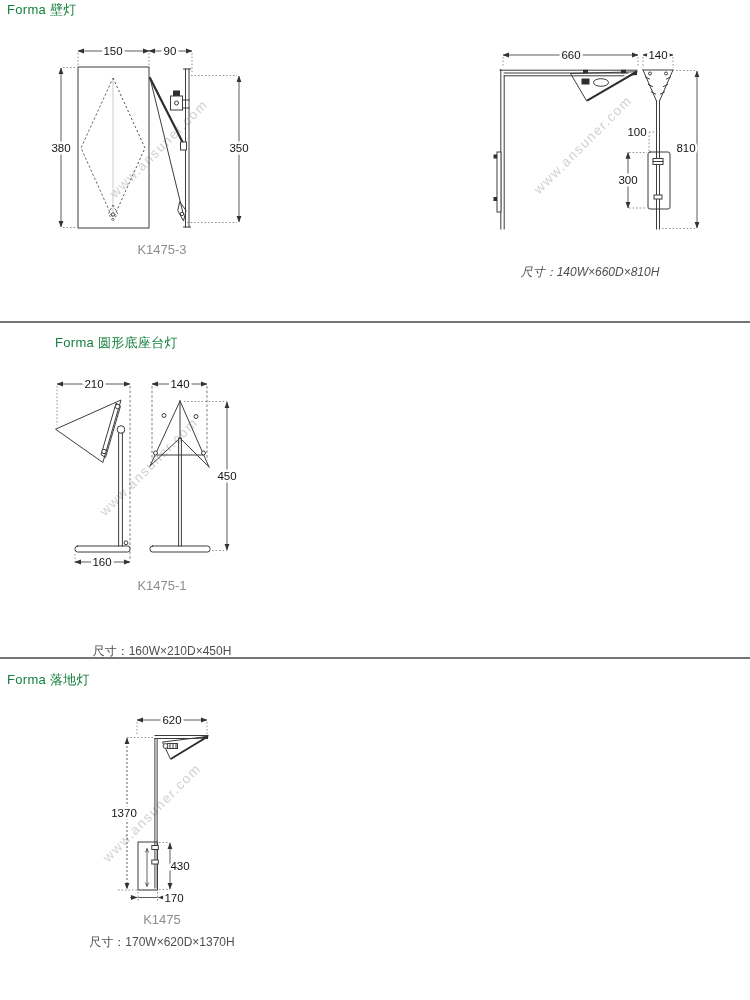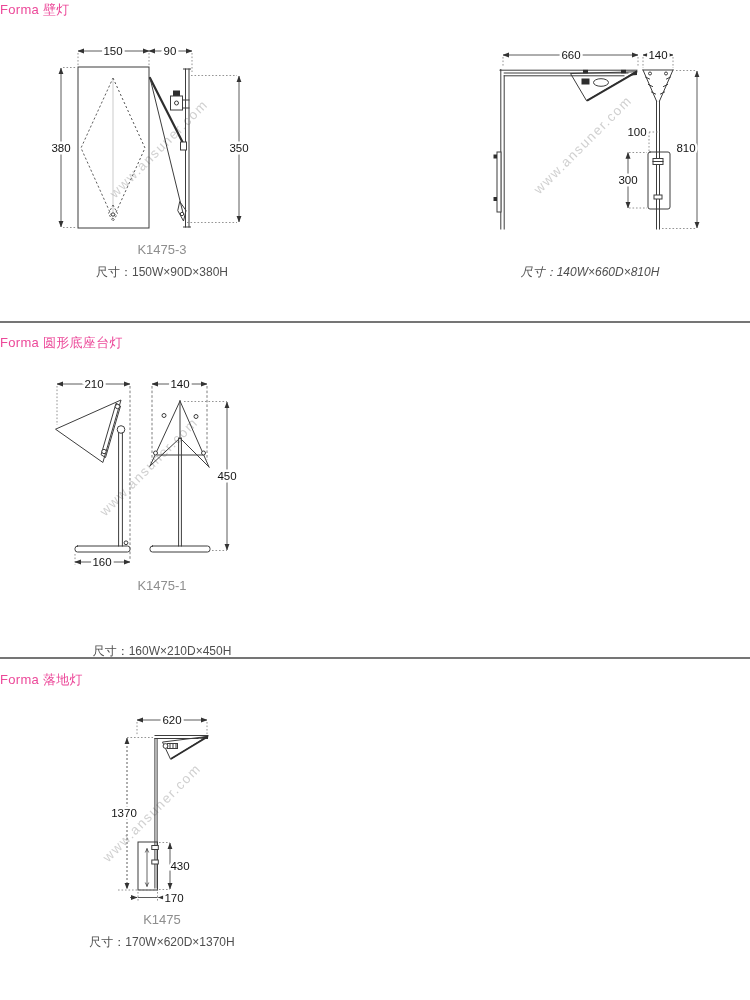--- a/index.html
+++ b/index.html
@@ -1,18 +1,18 @@
 <!DOCTYPE html>
 <html><head>
 <meta charset="utf-8">
 <style>
   html,body{margin:0;padding:0;background:#fff;}
   #page{position:relative;width:750px;height:1000px;background:#ffffff;overflow:hidden;
         font-family:"Liberation Sans","DejaVu Sans",sans-serif;}
-  .section-title{position:absolute;left:0;font-size:13px;color:#ec4899;letter-spacing:.3px;}
+  .section-title{position:absolute;left:7px;font-size:13px;color:#15803d;letter-spacing:.3px;}
   .divider{position:absolute;left:0;width:750px;height:2px;background:#757575;}
   .caption-model{position:absolute;width:212px;text-align:center;font-size:13px;color:#8e8e8e;}
   .caption-size{position:absolute;width:212px;text-align:center;font-size:12px;color:#4f4f4f;}
   svg{position:absolute;overflow:visible;}
   .ln{stroke:#3d3d3d;fill:none;stroke-width:1;stroke-linecap:square;}
   .thk{stroke:#2e2e2e;fill:none;stroke-width:2.2;stroke-linecap:round;}
   .fill{fill:#2e2e2e;stroke:none;}
   .wfill{fill:#ffffff;stroke:#3d3d3d;stroke-width:1;}
   .dim{stroke:#4a4a4a;fill:none;stroke-width:.9;}
   .dot{stroke:#7a7a7a;fill:none;stroke-width:.8;stroke-dasharray:1.6 1.9;}
@@ -73,21 +73,20 @@
       <line class="dot" x1="191" y1="75.5" x2="237" y2="75.5"></line>
       <line class="dot" x1="187" y1="222.5" x2="237" y2="222.5"></line>
       <line class="dim" x1="239" y1="76" x2="239" y2="222" marker-start="url(#ar1)" marker-end="url(#ar1)"></line>
       <text class="dt" x="113" y="55">150</text>
       <text class="dt" x="170" y="55">90</text>
       <text class="dt" x="61" y="152">380</text>
       <text class="dt" x="239" y="152">350</text>
     </g>
   </svg>
   <div class="caption-model" style="left:56px;top:242px;">K1475-3</div>
-  <div class="caption-size" style="left:56px;top:264px;">尺寸：150W×90D×380H</div>
 
   <svg style="left:488px;top:38px;" width="230" height="200" viewBox="488 38 230 200">
     <defs>
       <marker id="ar2" viewBox="0 0 8 8" refX="7.5" refY="4" markerWidth="7.5" markerHeight="7.5" orient="auto-start-reverse">
         <path d="M0,1 L8,4 L0,7 Z" fill="#333"></path>
       </marker>
     </defs>
     <text class="wm" transform="translate(586,148) rotate(-45)">www.ansuner.com</text>
     <g>
       <line class="ln" x1="500.8" y1="69.5" x2="500.8" y2="229"></line>
@@ -144,21 +143,21 @@
       <text class="dt" x="658" y="59">140</text>
       <text class="dt" x="637" y="136">100</text>
       <text class="dt" x="628" y="184">300</text>
       <text class="dt" x="686" y="152">810</text>
     </g>
   </svg>
   <div class="caption-size" style="left:484px;top:264px;font-style:italic;">尺寸：140W×660D×810H</div>
 
   <div class="divider" style="top:321px;"></div>
 
-  <div class="section-title" style="top:334px;">Forma 圆形底座台灯</div>
+  <div class="section-title" style="top:334px;margin-left:48px;">Forma 圆形底座台灯</div>
 
   <svg style="left:40px;top:375px;" width="202" height="198" viewBox="40 375 202 198">
     <defs>
       <marker id="ar3" viewBox="0 0 8 8" refX="7.5" refY="4" markerWidth="7.5" markerHeight="7.5" orient="auto-start-reverse">
         <path d="M0,1 L8,4 L0,7 Z" fill="#333"></path>
       </marker>
     </defs>
     <text class="wm" transform="translate(152,470) rotate(-45)">www.ansuner.com</text>
     <g>
       <path class="ln" d="M56,429 L121,400 L103,462 Z"></path>

